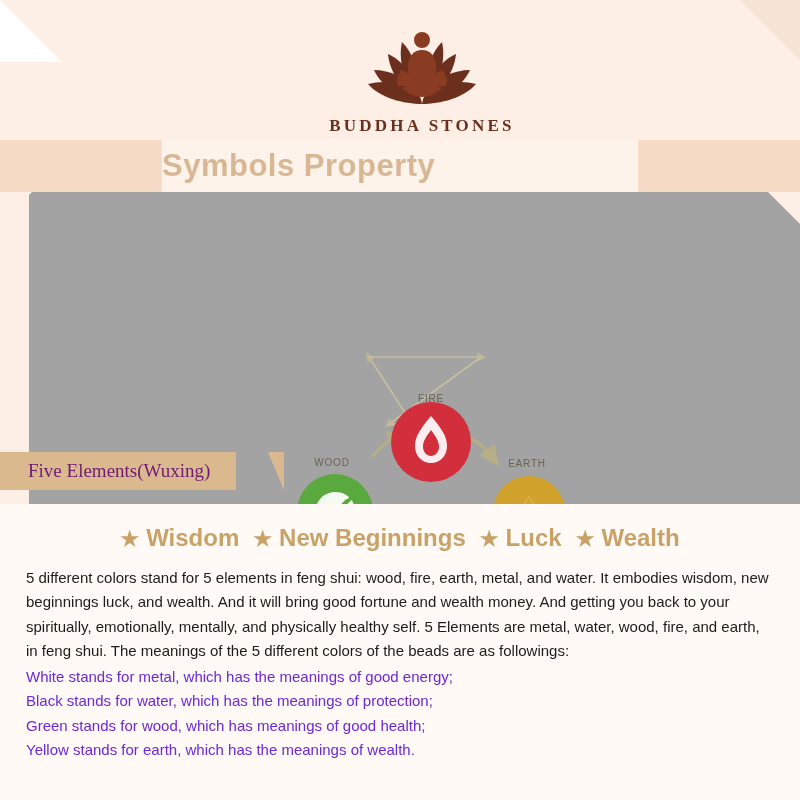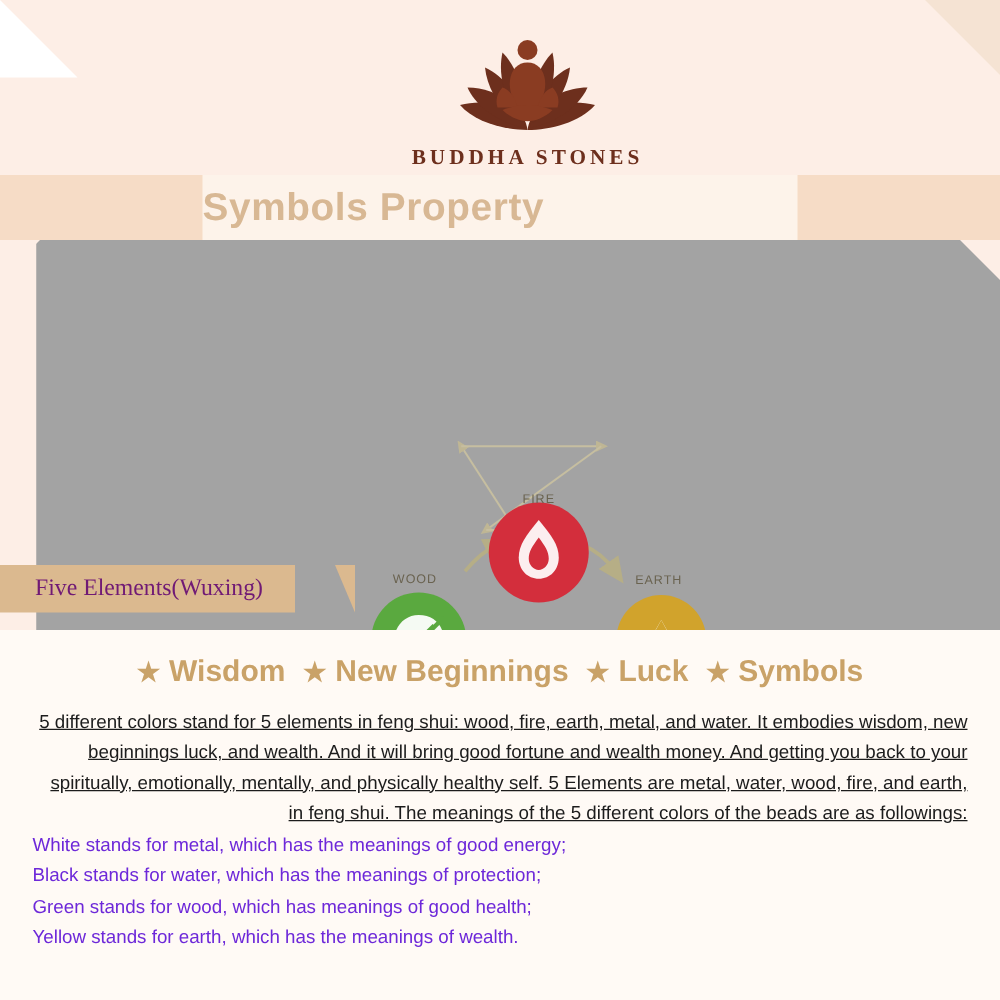--- a/index.html
+++ b/index.html
@@ -159,22 +159,21 @@
     font-weight: bold;
     color: #c9a268;
     font-family: "Liberation Sans", sans-serif;
   }
   .kw .star { color: #c9a268; font-size: 21px; line-height: 1; }
 
   .paragraph {
     font-size: 15px;
     line-height: 1.62;
     color: #1c1c1c;
-    text-align: right;
-    text-decoration: underline;
+    text-align: left;
   }
   .line {
     font-size: 15px;
     line-height: 1.62;
     color: #6d28d9;
   }
   .lines { margin-top: 2px; }
 </style>
 </head>
 <body>
@@ -297,21 +296,21 @@
       <div class="kw">
         <span class="star">★</span>
         <span>New Beginnings</span>
       </div>
       <div class="kw">
         <span class="star">★</span>
         <span>Luck</span>
       </div>
       <div class="kw">
         <span class="star">★</span>
-        <span>Symbols</span>
+        <span>Wealth</span>
       </div>
     </div>
 
     <div class="paragraph">5 different colors stand for 5 elements in feng shui: wood, fire, earth, metal, and water. It embodies wisdom, new beginnings luck, and wealth. And it will bring good fortune and wealth money. And getting you back to your spiritually, emotionally, mentally, and physically healthy self. 5 Elements are metal, water, wood, fire, and earth, in feng shui. The meanings of the 5 different colors of the beads are as followings:</div>
 
     <div class="lines">
       <div class="line">White stands for metal, which has the meanings of good energy;</div>
       <div class="line">Black stands for water, which has the meanings of protection;</div>
       <div class="line">Green stands for wood, which has meanings of good health;</div>
       <div class="line">Yellow stands for earth, which has the meanings of wealth.</div>

